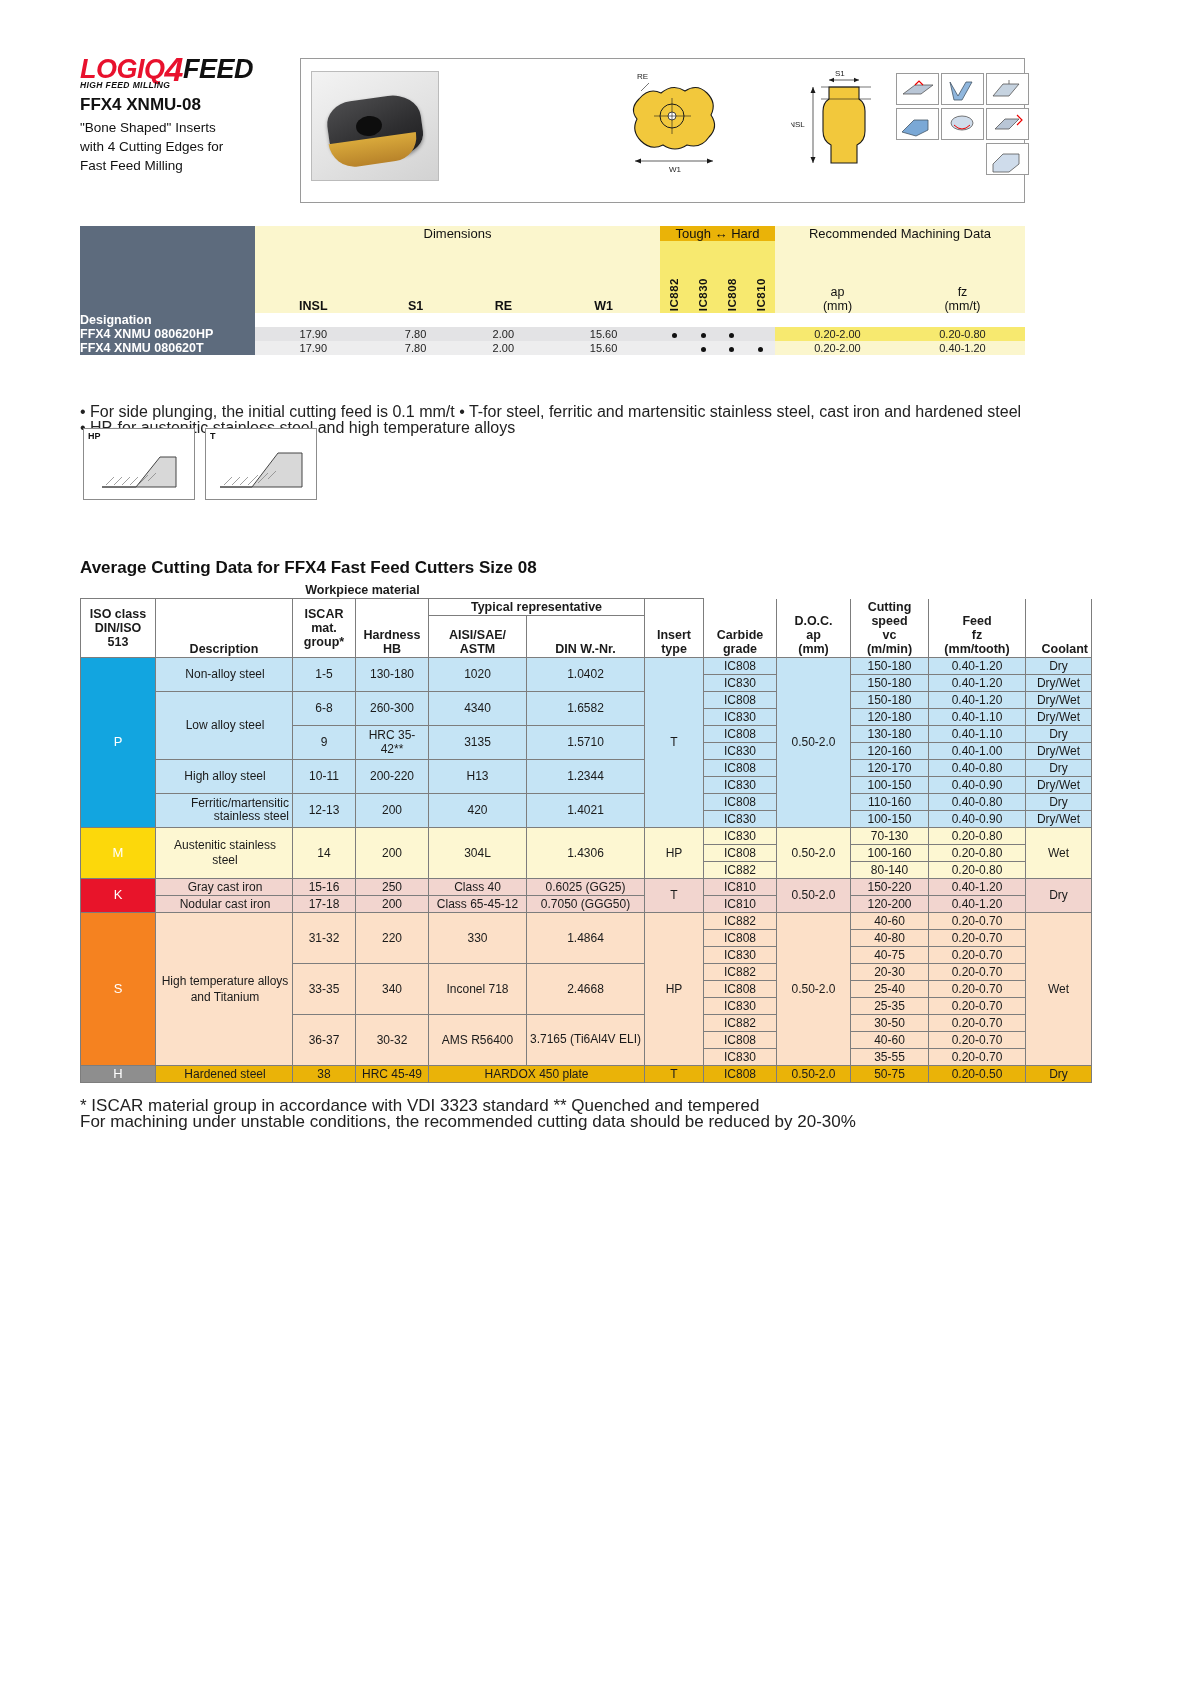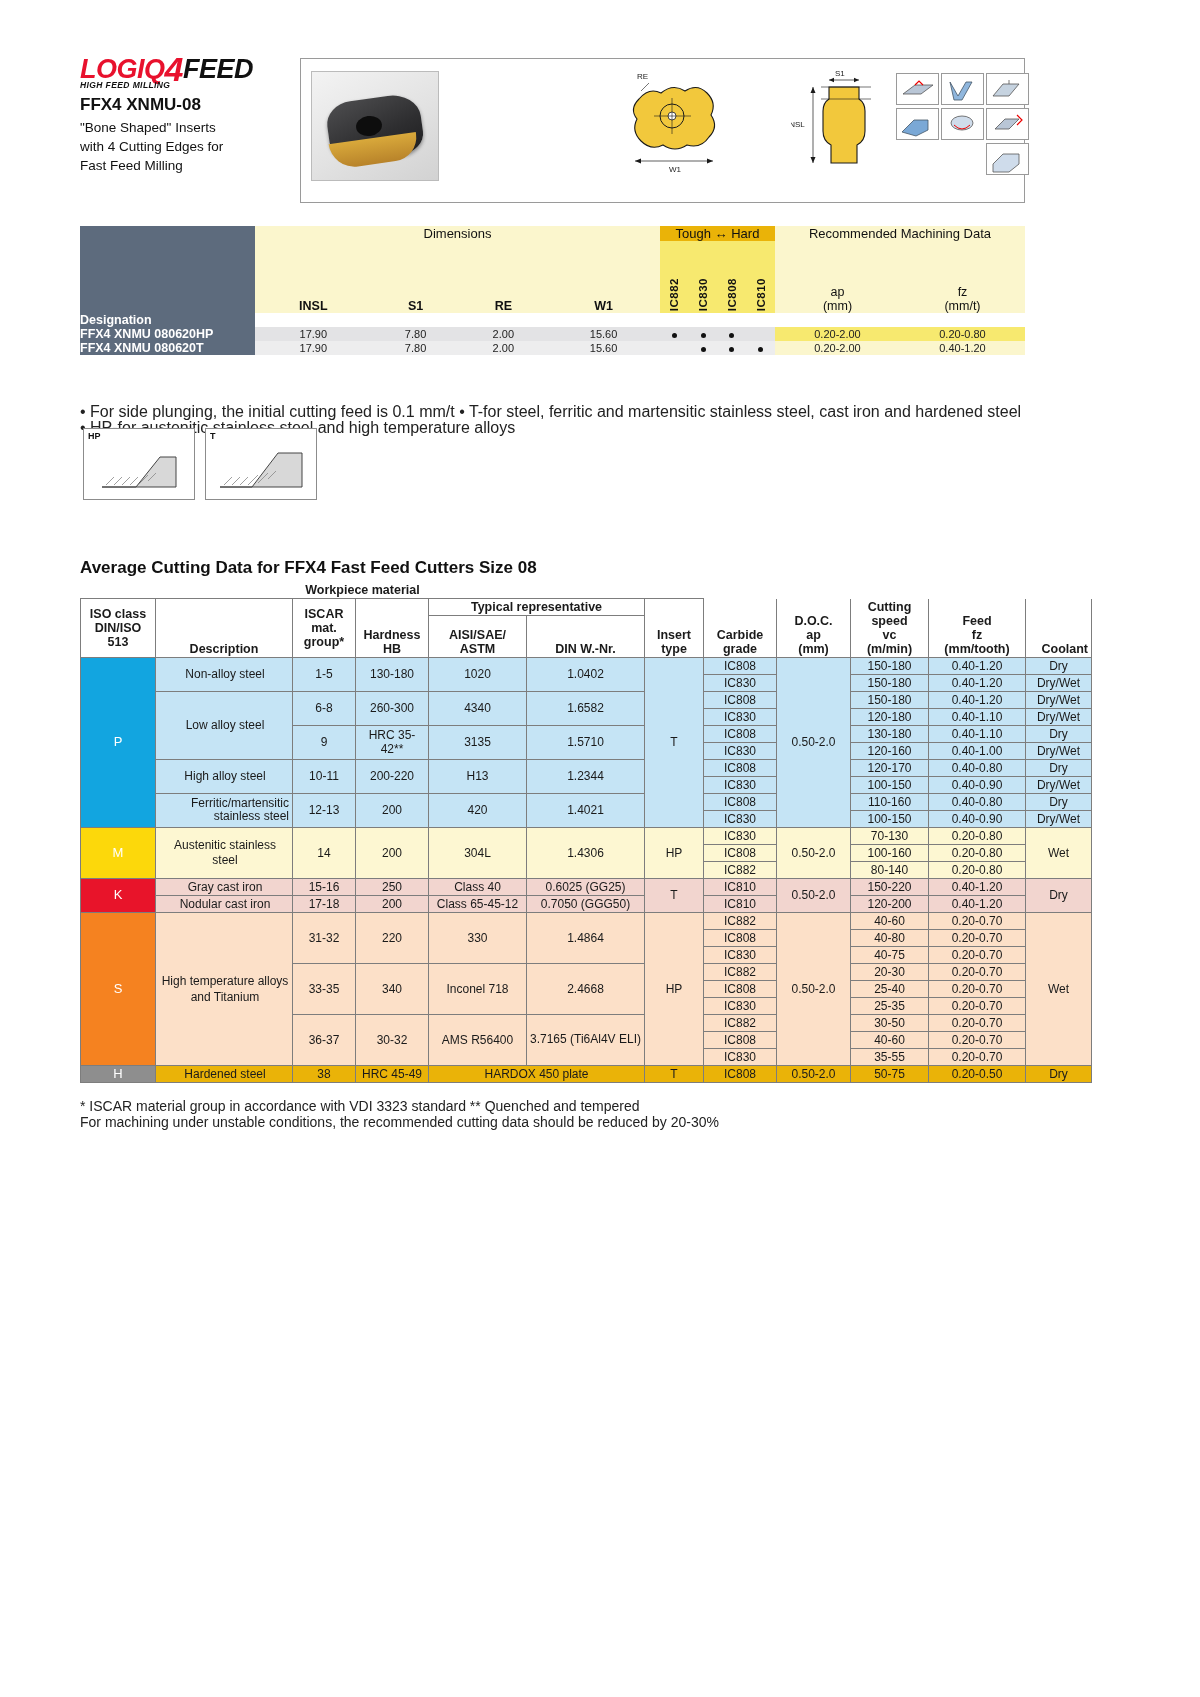--- a/index.html
+++ b/index.html
@@ -135,21 +135,21 @@
   .isoK { background:#e8142a; color:#fff; font-weight:bold; font-size:13px; }
   .isoS { background:#f58220; color:#fff; font-weight:bold; font-size:13px; }
   .isoH { background:#8e8e8e; color:#fff; font-weight:bold; font-size:13px; }
   .rP { background:#c5e4f5; }
   .rM { background:#fdf7d2; }
   .rK { background:#f2d5cf; }
   .rS { background:#fce0c8; }
   .rH { background:#eab308; }
   .tfoot {
     position:absolute; left:80px; top:1098px; width:950px;
-    font-size:14px; line-height:16px; color:#222;
+    font-size:17px; line-height:16px; color:#222;
   }
 
   
   .footbar {
     position:absolute; left:0; top:1575px; width:1200px; height:122px; background:#fff;
   }
 </style>
 </head>
 <body>
 

